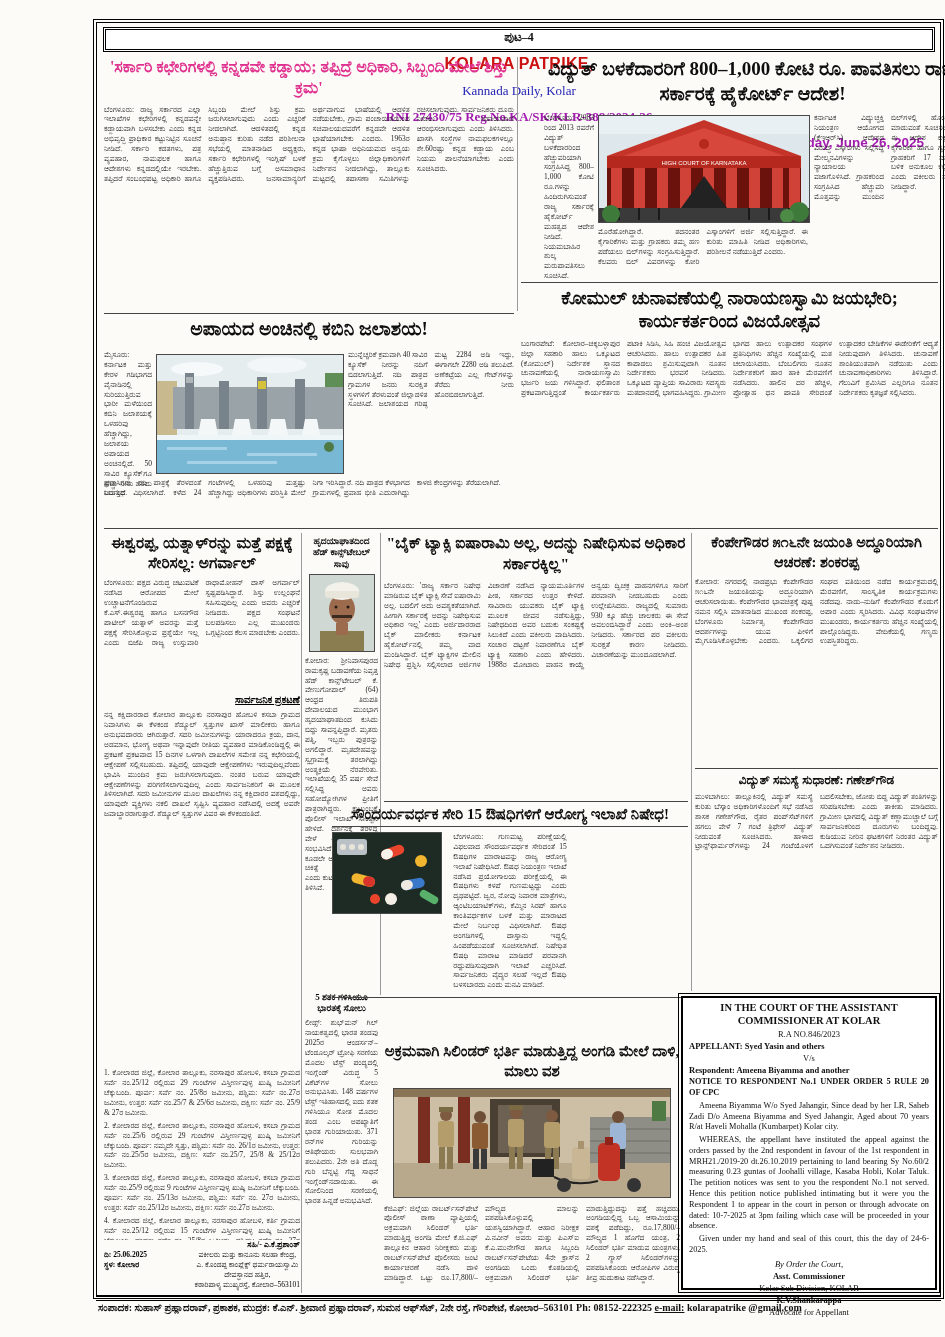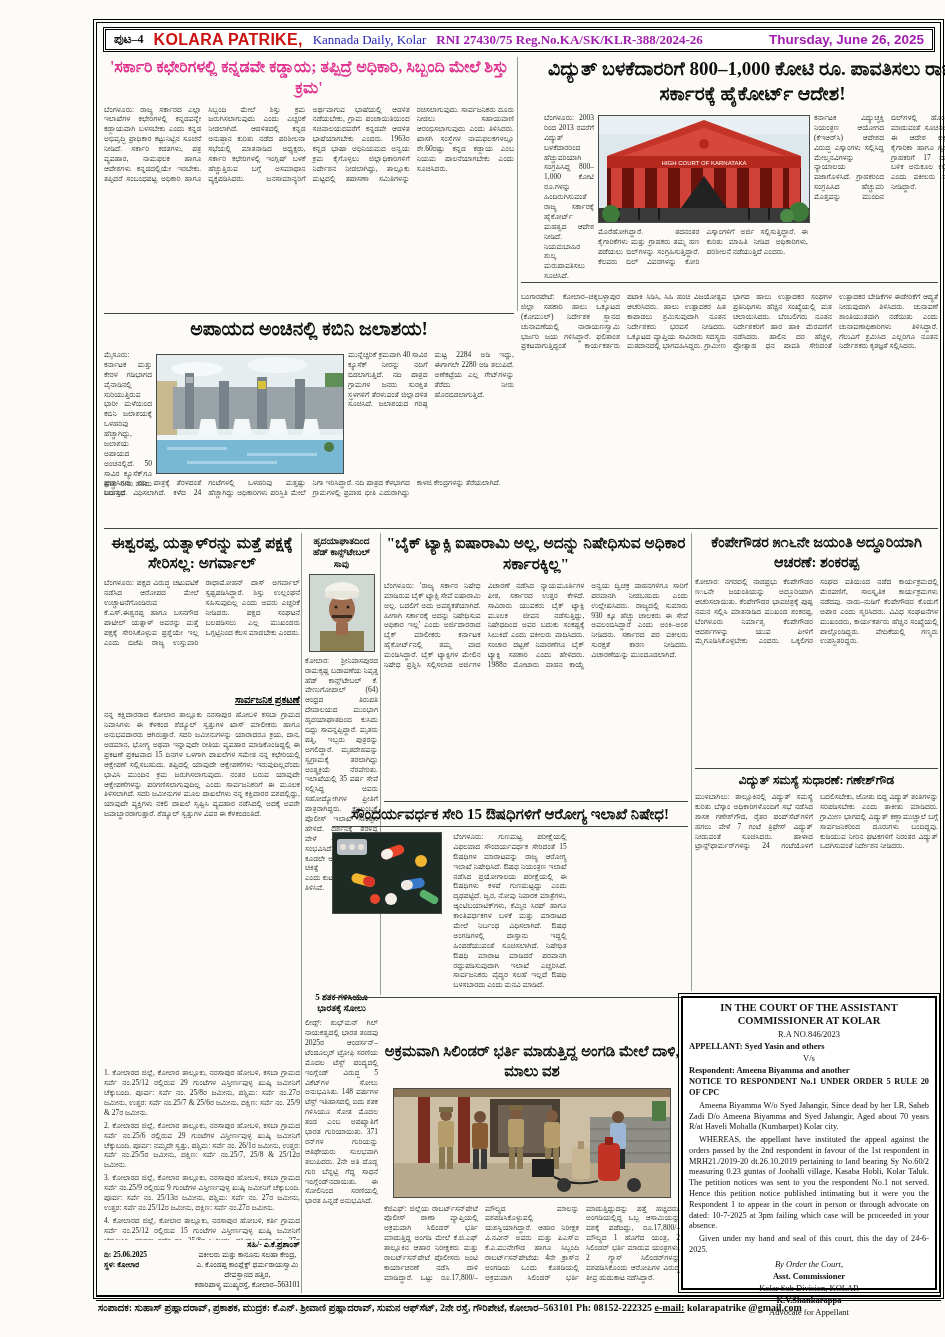--- a/index.html
+++ b/index.html
@@ -1,20 +1,20 @@
 <!DOCTYPE html>
 <html><head>
 <meta charset="utf-8">
 <style>
   html,body{margin:0;padding:0;background:#e9e7e2;}
   .page{position:relative;width:945px;height:1337px;background:#fcfbf8;overflow:hidden;
         font-family:"Liberation Serif",serif;}
   .abs{position:absolute;}
   .outer-border{left:96px;top:22px;width:843px;height:1272px;border:1px solid #000;outline:1px solid #000;outline-offset:2px;}
-  .masthead{left:103px;top:27px;width:832px;height:25px;border:3px double #000;display:flex;align-items:center;gap:10px;padding:0 8px;box-sizing:border-box;background:#fff;}
+  .masthead{left:103px;top:27px;width:832px;height:25px;border:3px double #000;display:flex;align-items:center;gap:10px;padding:0 8px;box-sizing:border-box;background:#fff;flex-direction:column;}
   .mh-page{font:bold 12px "Liberation Serif",serif;color:#111;}
   .mh-brand{font:bold 16px "Liberation Sans",sans-serif;letter-spacing:.3px;}
   .mh-sub{font:13px "Liberation Serif",serif;}
   .mh-reg{font:bold 13px "Liberation Serif",serif;color:#a21caf;}
   .mh-date{font:bold 13.5px "Liberation Sans",sans-serif;margin-left:auto;}
   .headline{font-family:"Liberation Serif",serif;font-weight:bold;text-align:center;color:#0e0e0e;}
   .body-txt{font:7.5px/1.32 "Liberation Serif",serif;text-align:justify;color:#1c1c1c;overflow:hidden;}
   .cols2{column-count:2;column-gap:7px;}
   .cols3{column-count:3;column-gap:7px;}
   .cols4{column-count:4;column-gap:7px;}
@@ -95,20 +95,21 @@
       <circle cx="12" cy="98" r="9" fill="#3e7a3a"></circle>
         <circle cx="200" cy="96" r="10" fill="#3e7a3a"></circle>
         <circle cx="188" cy="100" r="7" fill="#4c8a46"></circle>
     </svg>
     <div class="abs body-txt cols2" style="left:54px;top:170px;width:210px;height:52px;">ಮೊರೆಹೋಗಿದ್ದಾರೆ. ತದನಂತರ ಕೈಗಾರಿಕೆಗಳು ಮತ್ತು ಗ್ರಾಹಕರು ತಮ್ಮ ಹಣ ಪಡೆಯಲು ಬಿಲ್‌ಗಳನ್ನು ಸಂಗ್ರಹಿಸುತ್ತಿದ್ದಾರೆ. ಕೆಲವರು ಬಿಲ್ ವಿವರಗಳನ್ನು ಕೋರಿ ಎಸ್ಕಾಂಗಳಿಗೆ ಅರ್ಜಿ ಸಲ್ಲಿಸುತ್ತಿದ್ದಾರೆ. ಈ ಕುರಿತು ಮಾಹಿತಿ ನೀಡಿದ ಅಧಿಕಾರಿಗಳು, ಪರಿಶೀಲನೆ ನಡೆಯುತ್ತಿದೆ ಎಂದರು.</div>
     <div class="abs body-txt cols2" style="left:270px;top:56px;width:147px;height:166px;">ಕರ್ನಾಟಕ ವಿದ್ಯುಚ್ಛಕ್ತಿ ನಿಯಂತ್ರಣ ಆಯೋಗದ (ಕೆಇಆರ್‌ಸಿ) ಆದೇಶದ ವಿರುದ್ಧ ಎಸ್ಕಾಂಗಳು ಸಲ್ಲಿಸಿದ್ದ ಮೇಲ್ಮನವಿಗಳನ್ನು ನ್ಯಾಯಾಲಯ ವಜಾಗೊಳಿಸಿದೆ. ಗ್ರಾಹಕರಿಂದ ಸಂಗ್ರಹಿಸಿದ ಹೆಚ್ಚುವರಿ ಮೊತ್ತವನ್ನು ಮುಂದಿನ ಬಿಲ್‌ಗಳಲ್ಲಿ ಹೊಂದಾಣಿಕೆ ಮಾಡುವಂತೆ ಸೂಚಿಸಲಾಗಿದೆ. ಈ ಆದೇಶ ಲಕ್ಷಾಂತರ ಕೈಗಾರಿಕಾ ಹಾಗೂ ಗೃಹಬಳಕೆ ಗ್ರಾಹಕರಿಗೆ 17 ವರ್ಷಗಳ ಬಳಿಕ ಅನುಕೂಲ ಕಲ್ಪಿಸಲಿದೆ ಎಂದು ವಕೀಲರು ಮಾಹಿತಿ ನೀಡಿದ್ದಾರೆ.</div>
   </div>
   <div class="abs rule-h" style="left:521px;top:282px;width:417px;"></div>
 
   <div class="abs" style="left:521px;top:287px;width:417px;">
+    <div class="headline" style="font-size:18px;line-height:1.3;">ಕೋಮುಲ್ ಚುನಾವಣೆಯಲ್ಲಿ ನಾರಾಯಣಸ್ವಾಮಿ ಜಯಭೇರಿ; ಕಾರ್ಯಕರ್ತರಿಂದ ವಿಜಯೋತ್ಸವ</div>
     <div class="body-txt cols4" style="margin-top:5px;height:184px;">ಬಂಗಾರಪೇಟೆ: ಕೋಲಾರ–ಚಿಕ್ಕಬಳ್ಳಾಪುರ ಜಿಲ್ಲಾ ಸಹಕಾರಿ ಹಾಲು ಒಕ್ಕೂಟದ (ಕೋಮುಲ್) ನಿರ್ದೇಶಕ ಸ್ಥಾನದ ಚುನಾವಣೆಯಲ್ಲಿ ನಾರಾಯಣಸ್ವಾಮಿ ಭರ್ಜರಿ ಜಯ ಗಳಿಸಿದ್ದಾರೆ. ಫಲಿತಾಂಶ ಪ್ರಕಟವಾಗುತ್ತಿದ್ದಂತೆ ಕಾರ್ಯಕರ್ತರು ಪಟಾಕಿ ಸಿಡಿಸಿ, ಸಿಹಿ ಹಂಚಿ ವಿಜಯೋತ್ಸವ ಆಚರಿಸಿದರು. ಹಾಲು ಉತ್ಪಾದಕರ ಹಿತ ಕಾಪಾಡಲು ಶ್ರಮಿಸುವುದಾಗಿ ನೂತನ ನಿರ್ದೇಶಕರು ಭರವಸೆ ನೀಡಿದರು. ಒಕ್ಕೂಟದ ವ್ಯಾಪ್ತಿಯ ಸಾವಿರಾರು ಸದಸ್ಯರು ಮತದಾನದಲ್ಲಿ ಭಾಗವಹಿಸಿದ್ದರು. ಗ್ರಾಮೀಣ ಭಾಗದ ಹಾಲು ಉತ್ಪಾದಕರ ಸಂಘಗಳ ಪ್ರತಿನಿಧಿಗಳು ಹೆಚ್ಚಿನ ಸಂಖ್ಯೆಯಲ್ಲಿ ಮತ ಚಲಾಯಿಸಿದರು. ಬೆಂಬಲಿಗರು ನೂತನ ನಿರ್ದೇಶಕರಿಗೆ ಹಾರ ಹಾಕಿ ಮೆರವಣಿಗೆ ನಡೆಸಿದರು. ಹಾಲಿನ ದರ ಹೆಚ್ಚಳ, ಪ್ರೋತ್ಸಾಹ ಧನ ಪಾವತಿ ಸೇರಿದಂತೆ ಉತ್ಪಾದಕರ ಬೇಡಿಕೆಗಳ ಈಡೇರಿಕೆಗೆ ಆದ್ಯತೆ ನೀಡುವುದಾಗಿ ತಿಳಿಸಿದರು. ಚುನಾವಣೆ ಶಾಂತಿಯುತವಾಗಿ ನಡೆಯಿತು ಎಂದು ಚುನಾವಣಾಧಿಕಾರಿಗಳು ತಿಳಿಸಿದ್ದಾರೆ. ಗೆಲುವಿಗೆ ಶ್ರಮಿಸಿದ ಎಲ್ಲರಿಗೂ ನೂತನ ನಿರ್ದೇಶಕರು ಕೃತಜ್ಞತೆ ಸಲ್ಲಿಸಿದರು.</div>
   </div>
 
   <div class="abs" style="left:104px;top:318px;width:410px;height:208px;">
     <div class="headline" style="font-size:19px;">ಅಪಾಯದ ಅಂಚಿನಲ್ಲಿ ಕಬಿನಿ ಜಲಾಶಯ!</div>
     <div class="abs body-txt" style="left:0;top:32px;width:48px;height:150px;">ಮೈಸೂರು: ಕರ್ನಾಟಕ ಮತ್ತು ಕೇರಳ ಗಡಿಭಾಗದ ವೈನಾಡಿನಲ್ಲಿ ಸುರಿಯುತ್ತಿರುವ ಭಾರೀ ಮಳೆಯಿಂದ ಕಬಿನಿ ಜಲಾಶಯಕ್ಕೆ ಒಳಹರಿವು ಹೆಚ್ಚಾಗಿದ್ದು, ಜಲಾಶಯ ಅಪಾಯದ ಅಂಚಿನಲ್ಲಿದೆ. 50 ಸಾವಿರ ಕ್ಯೂಸೆಕ್‌ಗೂ ಹೆಚ್ಚು ನೀರು ಹರಿದು ಬರುತ್ತಿದೆ.</div>
     <svg class="abs photo" style="left:52px;top:36px;" width="186" height="118" viewBox="0 0 186 118">
       <rect width="186" height="118" fill="#e6edef"></rect>
       <ellipse cx="40" cy="14" rx="26" ry="7" fill="#f6f9fa"></ellipse>
         <ellipse cx="120" cy="10" rx="30" ry="8" fill="#f2f6f8"></ellipse>

